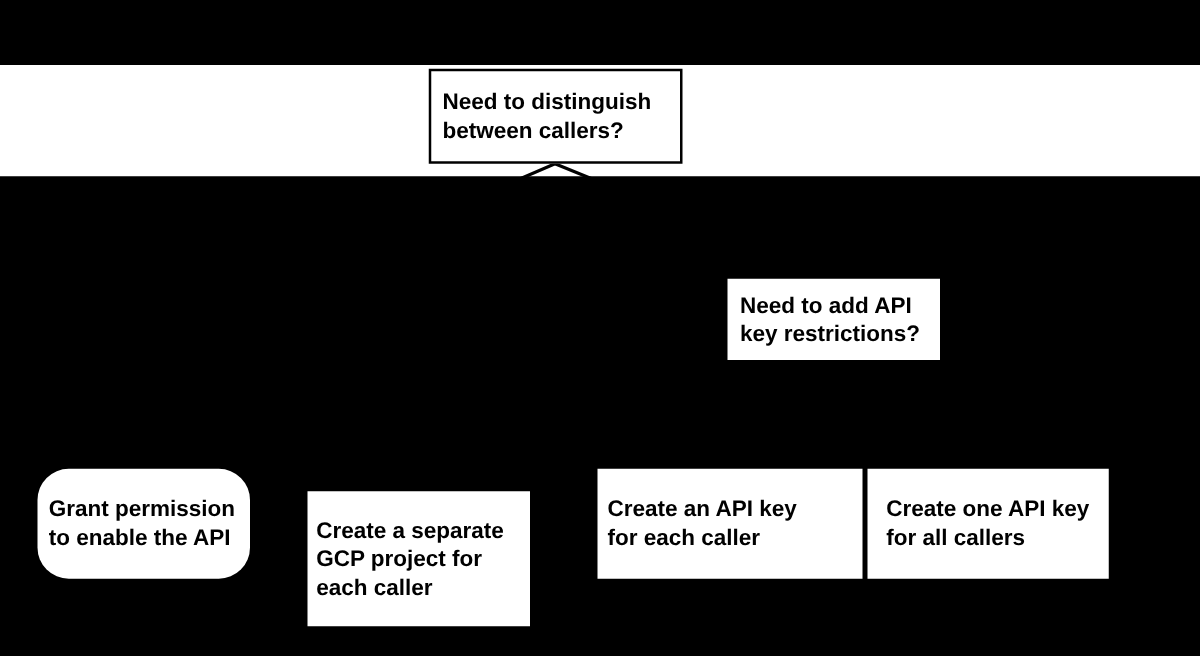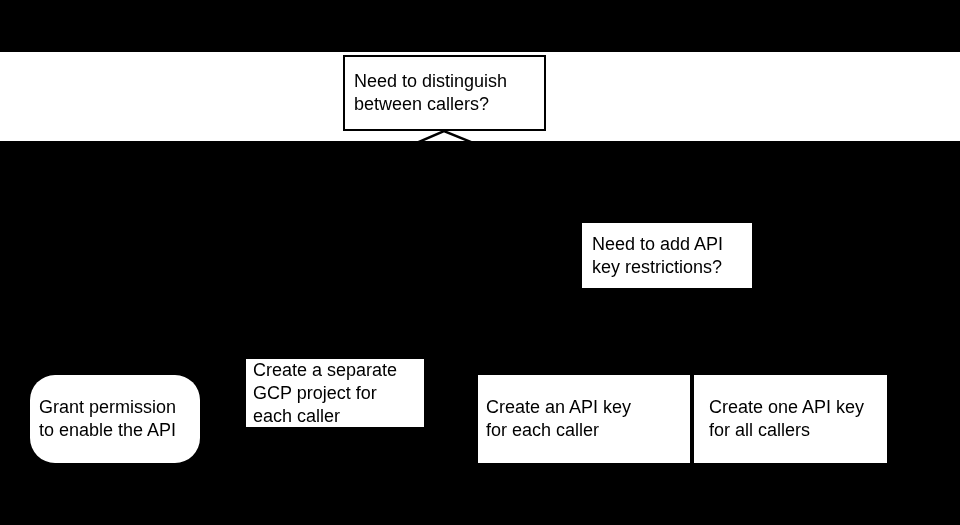--- a/index.html
+++ b/index.html
@@ -37,32 +37,33 @@
     color: var(--ink);
     display: flex;
     flex-direction: column;
     justify-content: center;
     font-size: 18px;
     line-height: 23px;
   }
   .node .node-label {
     white-space: pre-line;
     display: block;
+    font-weight: bold;
   }
   .node.bordered {
     border: 2px solid var(--ink);
   }
   
   .node-root   { left: 343px; top: 55px;  width: 203px; height: 76px; padding-left: 9px; }
   
   .node-q-gcp  { left: 141px; top: 223px; width: 185px; height: 65px; padding-left: 9px; }
   .node-q-rest { left: 582px; top: 223px; width: 170px; height: 65px; padding-left: 10px; }
   
   .node-a1 { left: 30px;  top: 375px; width: 170px; height: 88px; padding-left: 9px; border-radius: 25px; }
-  .node-a2 { left: 246px; top: 359px; width: 178px; height: 68px; padding-left: 7px; }
+  .node-a2 { left: 246px; top: 393px; width: 178px; height: 108px; padding-left: 7px; }
   .node-a3 { left: 478px; top: 375px; width: 212px; height: 88px; padding-left: 8px; }
   .node-a4 { left: 694px; top: 375px; width: 193px; height: 88px; padding-left: 15px; }
 </style>
 </head>
 <body>
 
 <div class="stage">
 
   <div class="white-band"></div>
 

